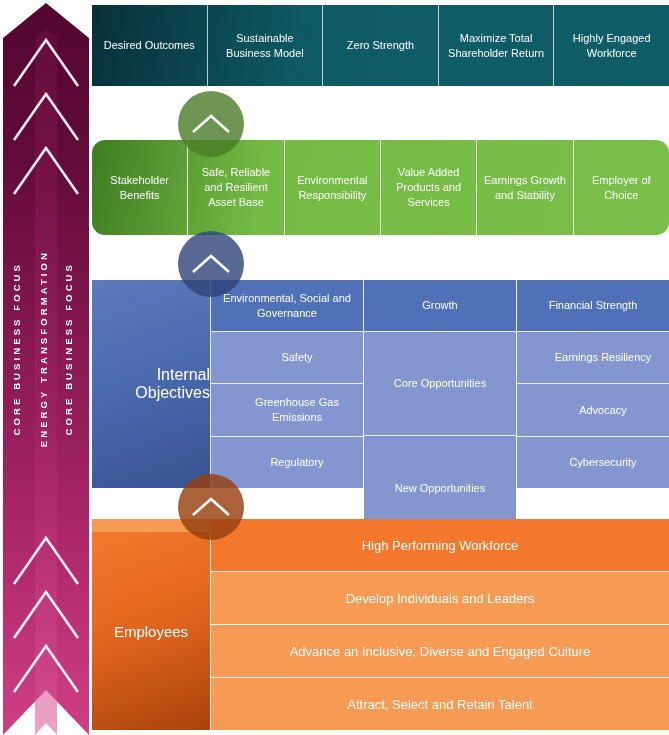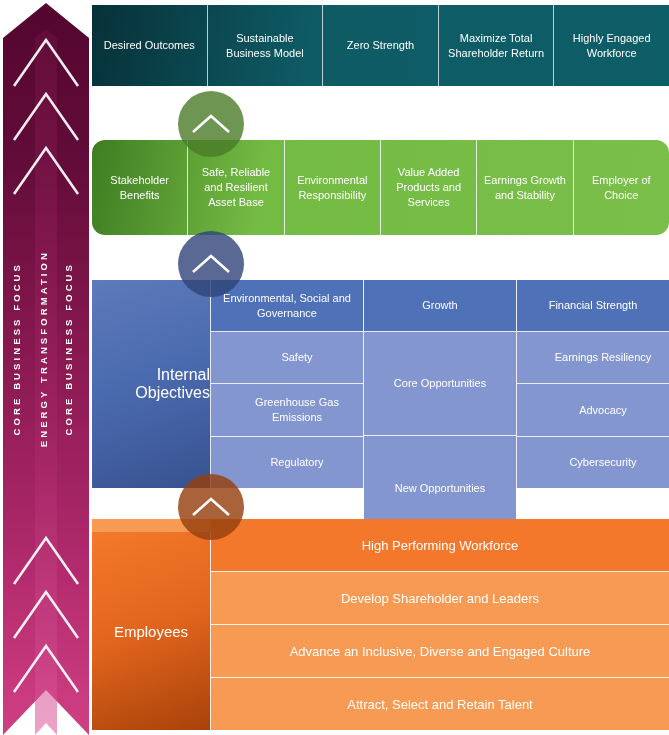--- a/index.html
+++ b/index.html
@@ -297,21 +297,21 @@
       <div class="obj-cell sub">Earnings Resiliency</div>
       <div class="obj-cell sub">Advocacy</div>
       <div class="obj-cell sub">Cybersecurity</div>
     </div>
   </div>
 
   <div class="band band-employees">
     <div class="emp-head">Employees</div>
     <div class="emp-col">
       <div class="emp-cell head">High Performing Workforce</div>
-      <div class="emp-cell sub">Develop Shareholder and Leaders</div>
+      <div class="emp-cell sub">Develop Individuals and Leaders</div>
       <div class="emp-cell sub">Advance an Inclusive, Diverse and Engaged Culture</div>
       <div class="emp-cell sub">Attract, Select and Retain Talent</div>
     </div>
   </div>
 </div>
 
 <div class="chev-circle chev-green">
   <svg width="40" height="24" viewBox="0 0 40 24" xmlns="http://www.w3.org/2000/svg">
     <polyline points="2,20 20,4 38,20" fill="none" stroke="#ffffff" stroke-width="2.6"></polyline>
   </svg>

